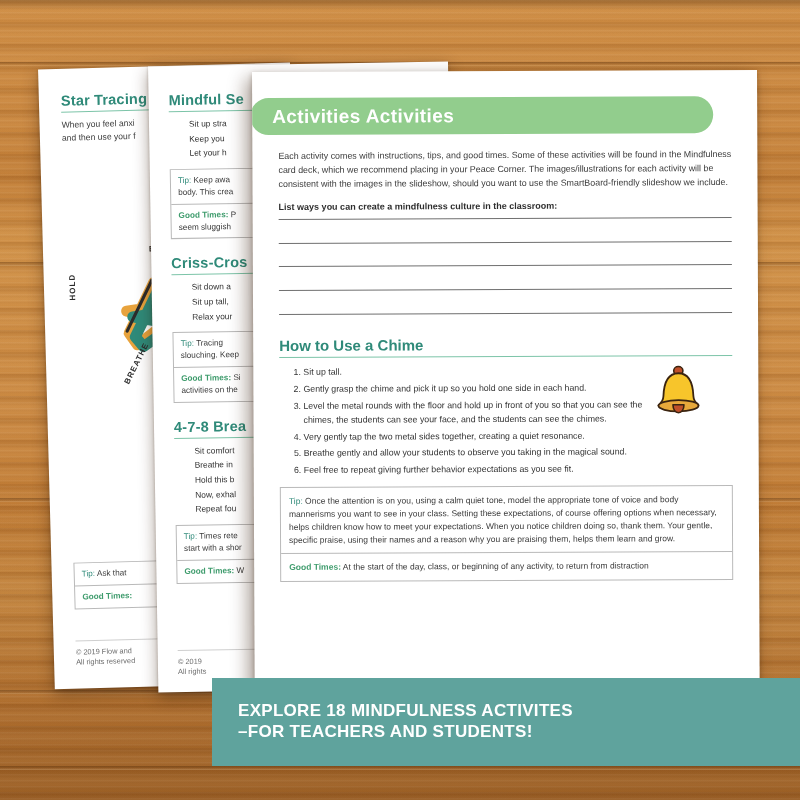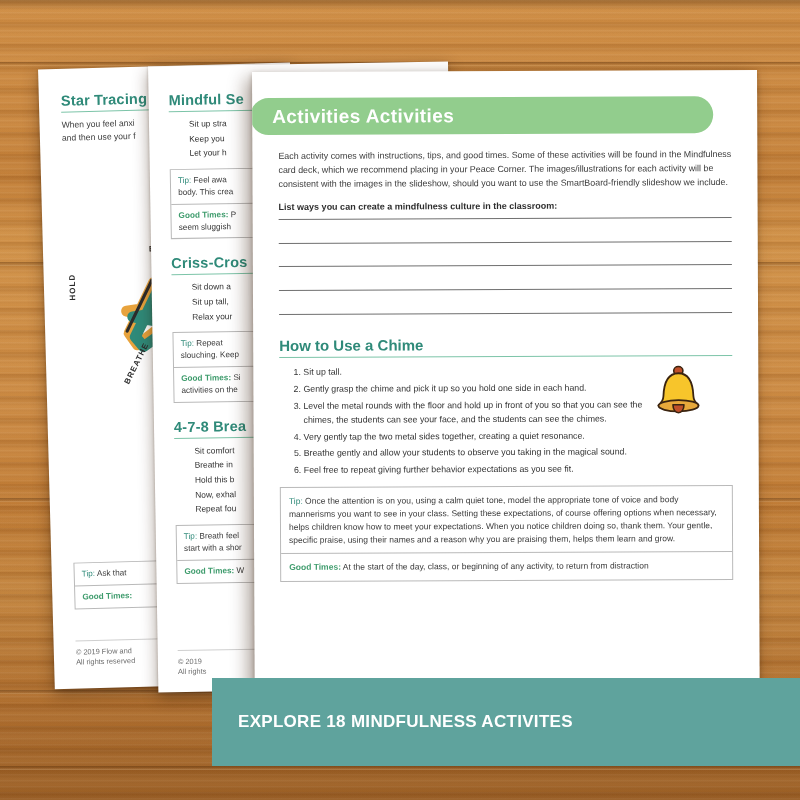--- a/index.html
+++ b/index.html
@@ -177,42 +177,42 @@
 
     <div>
       <div class="act-title">Mindful Se</div>
       <ol class="steps">
         <li>Sit up stra</li>
         <li>Keep you</li>
         <li>Let your h</li>
       </ol>
       <div class="box-wrap">
         <div class="box-row">
-          <span class="lbl-tip">Tip:</span><span> Feel awa</span>
+          <span class="lbl-tip">Tip:</span><span> Keep awa</span>
           <div>body. This crea</div>
         </div>
         <div class="box-row">
           <span class="lbl-gt">Good Times:</span><span> P</span>
           <div>seem sluggish</div>
         </div>
       </div>
     </div>
 
     <div style="height:16px"></div>
 
     <div>
       <div class="act-title">Criss-Cros</div>
       <ol class="steps">
         <li>Sit down a</li>
         <li>Sit up tall,</li>
         <li>Relax your</li>
       </ol>
       <div class="box-wrap">
         <div class="box-row">
-          <span class="lbl-tip">Tip:</span><span> Repeat</span>
+          <span class="lbl-tip">Tip:</span><span> Tracing</span>
           <div>slouching. Keep</div>
         </div>
         <div class="box-row">
           <span class="lbl-gt">Good Times:</span><span> Si</span>
           <div>activities on the</div>
         </div>
       </div>
     </div>
 
     <div style="height:16px"></div>
@@ -221,21 +221,21 @@
       <div class="act-title">4-7-8 Brea</div>
       <ol class="steps">
         <li>Sit comfort</li>
         <li>Breathe in</li>
         <li>Hold this b</li>
         <li>Now, exhal</li>
         <li>Repeat fou</li>
       </ol>
       <div class="box-wrap">
         <div class="box-row">
-          <span class="lbl-tip">Tip:</span><span> Breath feel</span>
+          <span class="lbl-tip">Tip:</span><span> Times rete</span>
           <div>start with a shor</div>
         </div>
         <div class="box-row">
           <span class="lbl-gt">Good Times:</span><span> W</span>
         </div>
       </div>
     </div>
 
     <div class="copyright" style="left:20px;bottom:14px;width:120px;">
       <div>© 2019 </div>
@@ -292,13 +292,14 @@
           <span class="lbl-gt">Good Times:</span><span> At the start of the day, class, or beginning of any activity, to return from distraction</span>
         </div>
       </div>
     </div>
 
   </div>
 </div>
 
 <div id="banner">
   <div class="bl">EXPLORE 18 MINDFULNESS ACTIVITES</div>
+  <div class="bl">–FOR TEACHERS AND STUDENTS!</div>
 </div>
 
 </body></html>

